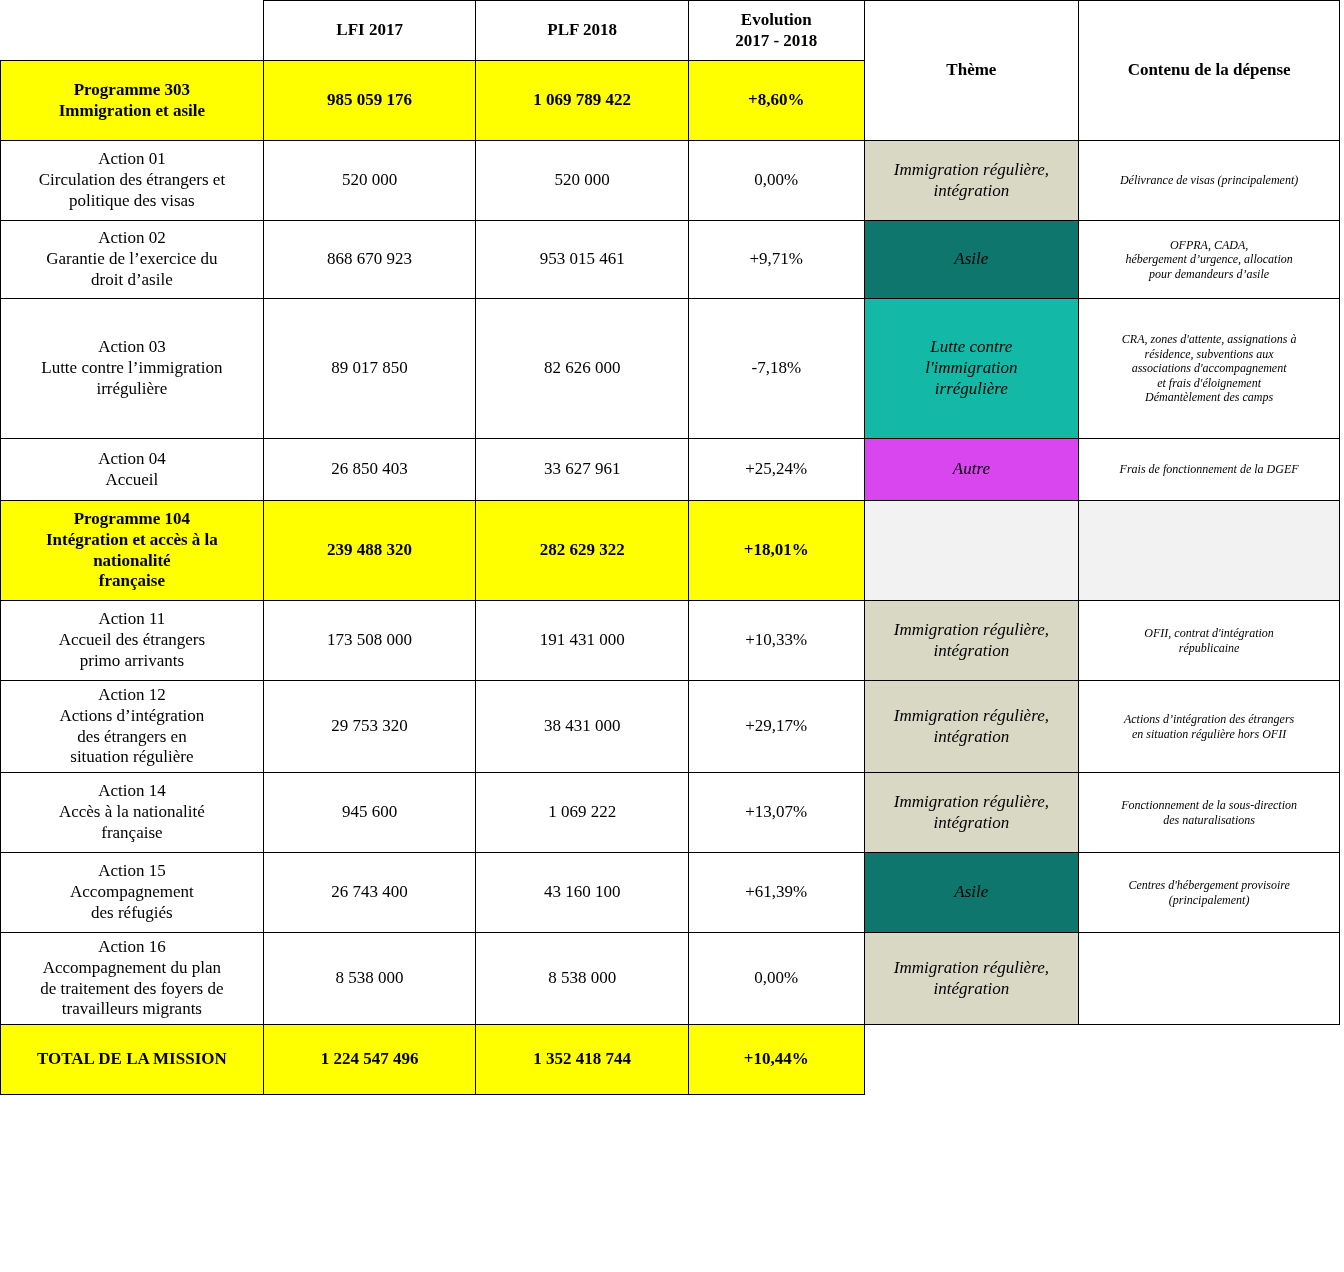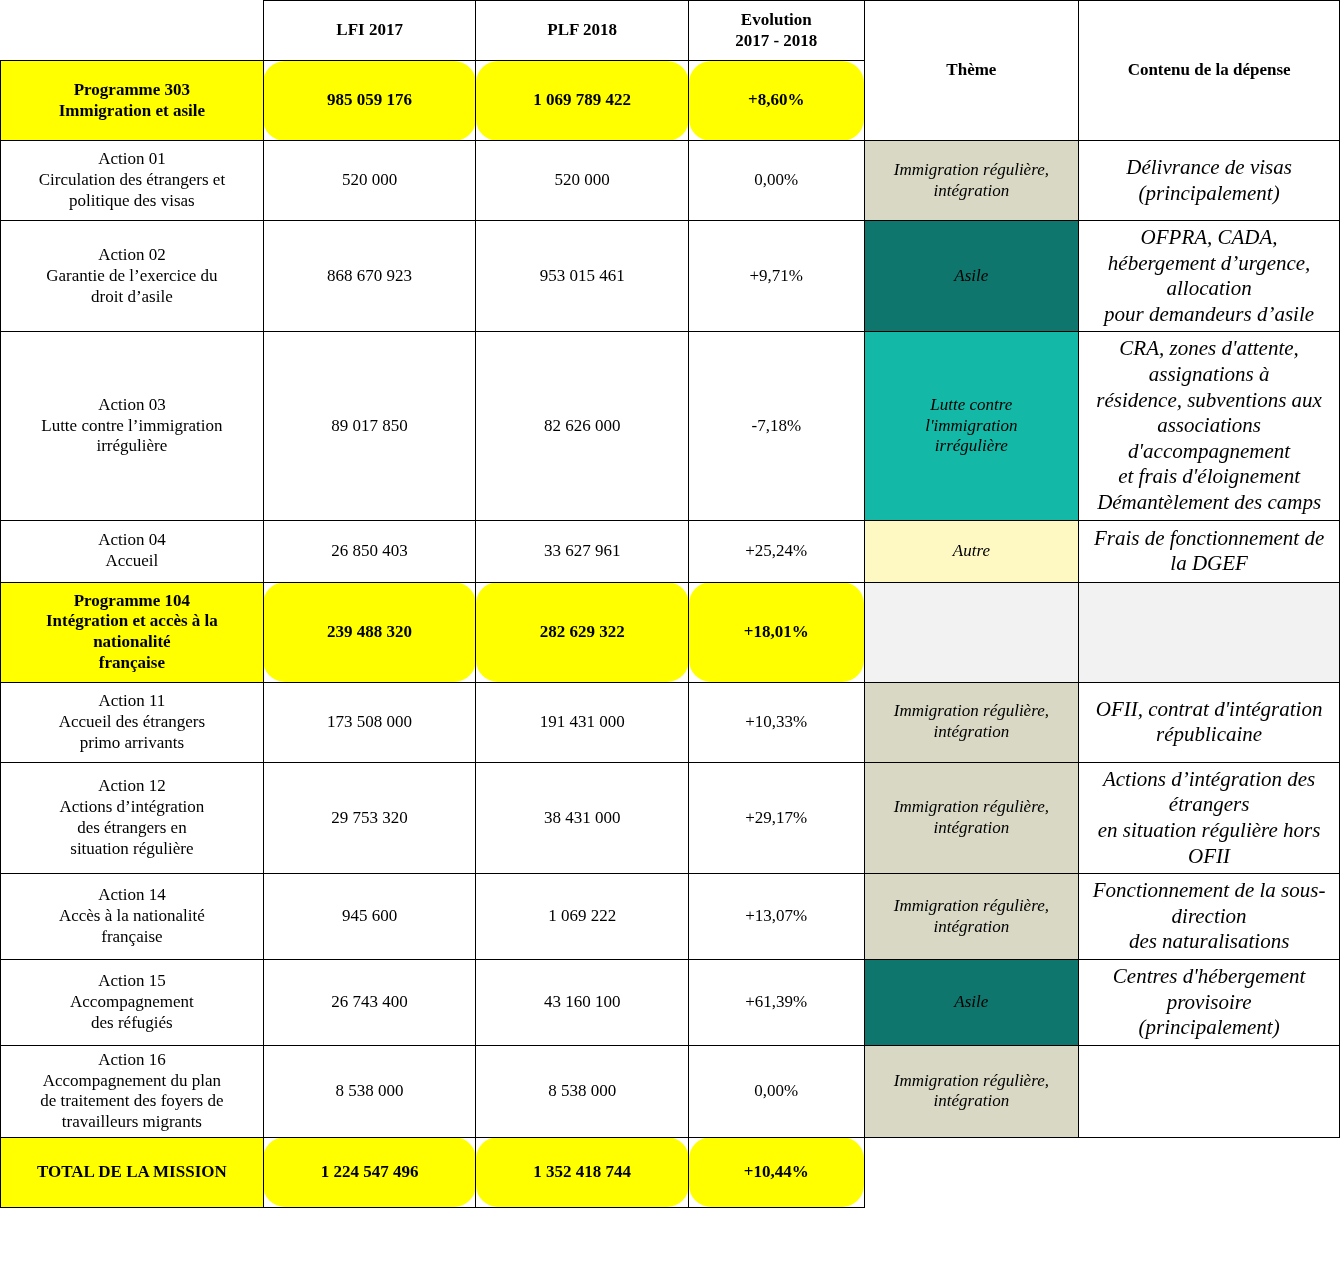--- a/index.html
+++ b/index.html
@@ -47,39 +47,38 @@
   .no-border { border: none !important; background: #ffffff; }
 
   .highlight {
     background: #ffff00;
     font-weight: bold;
   }
 
   td.num {
     text-align: center;
     white-space: nowrap;
-    border-radius: 22px;
   }
   td.label {
     text-align: center;
   }
   td.theme {
     text-align: center;
     font-style: italic;
   }
   td.content {
     text-align: center;
     font-style: italic;
-    font-size: 21px;
+    font-size: 12px;
   }
   .t-beige { background: #d9d8c4; }
   .t-blue  { background: #0f766e; }
   .t-grey  { background: #14b8a6; }
   .t-empty-grey { background: #f2f2f2; }
-  .t-white { background: #fef9c3; }
+  .t-white { background: #d946ef; }
 
   .row-a { height: 80px; }
   .row-b { height: 78px; }
   .row-c { height: 140px; }
   .row-d { height: 62px; }
   .row-prog104 { height: 100px; }
   .row-act { height: 92px; }
   .row-total { height: 70px; padding-left: 18px; }
   .row-prog303 { height: 80px; }
 

